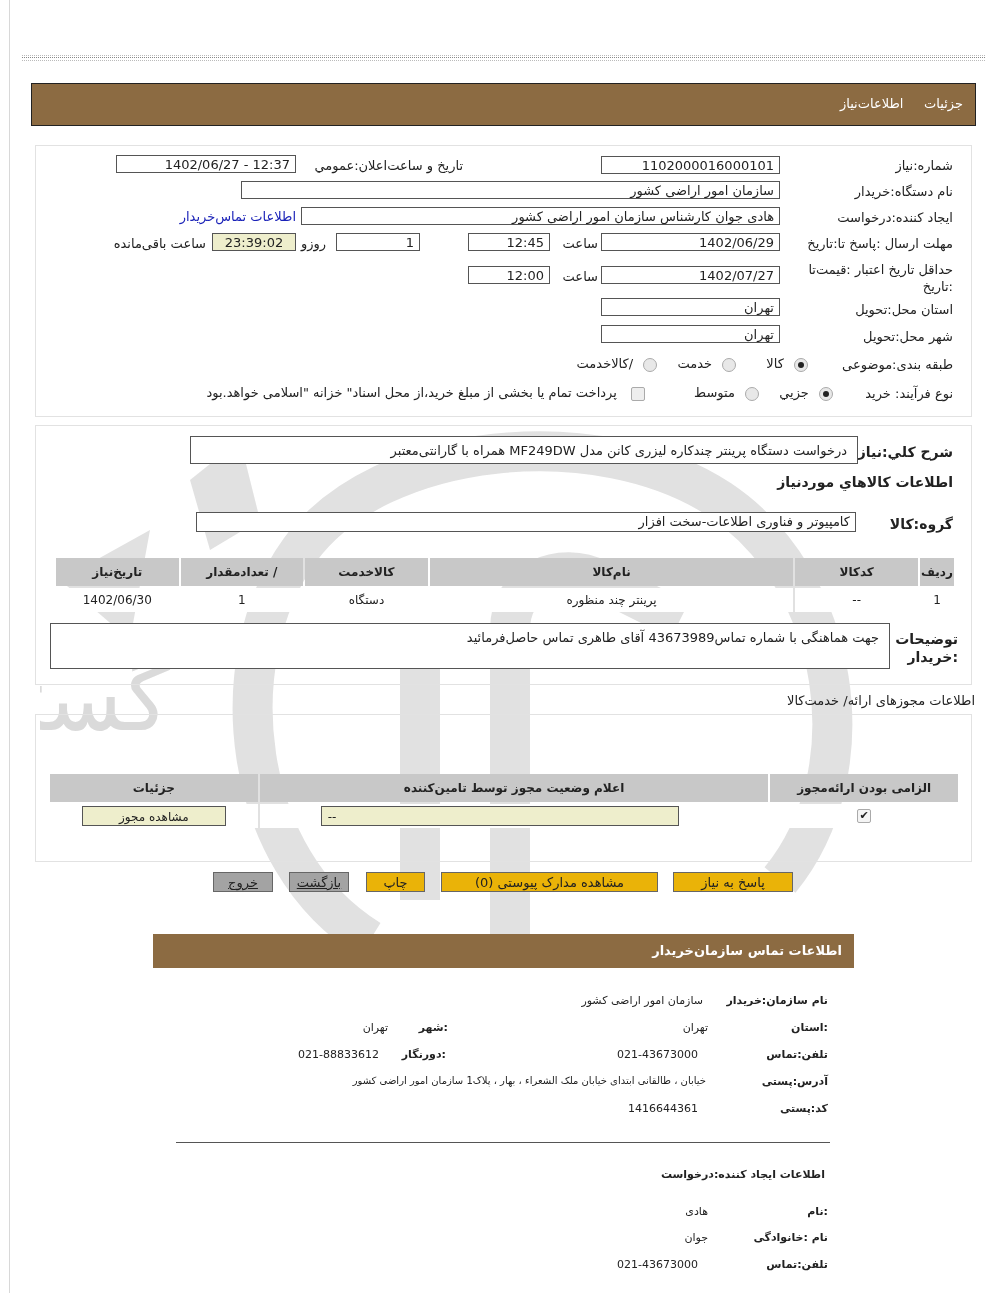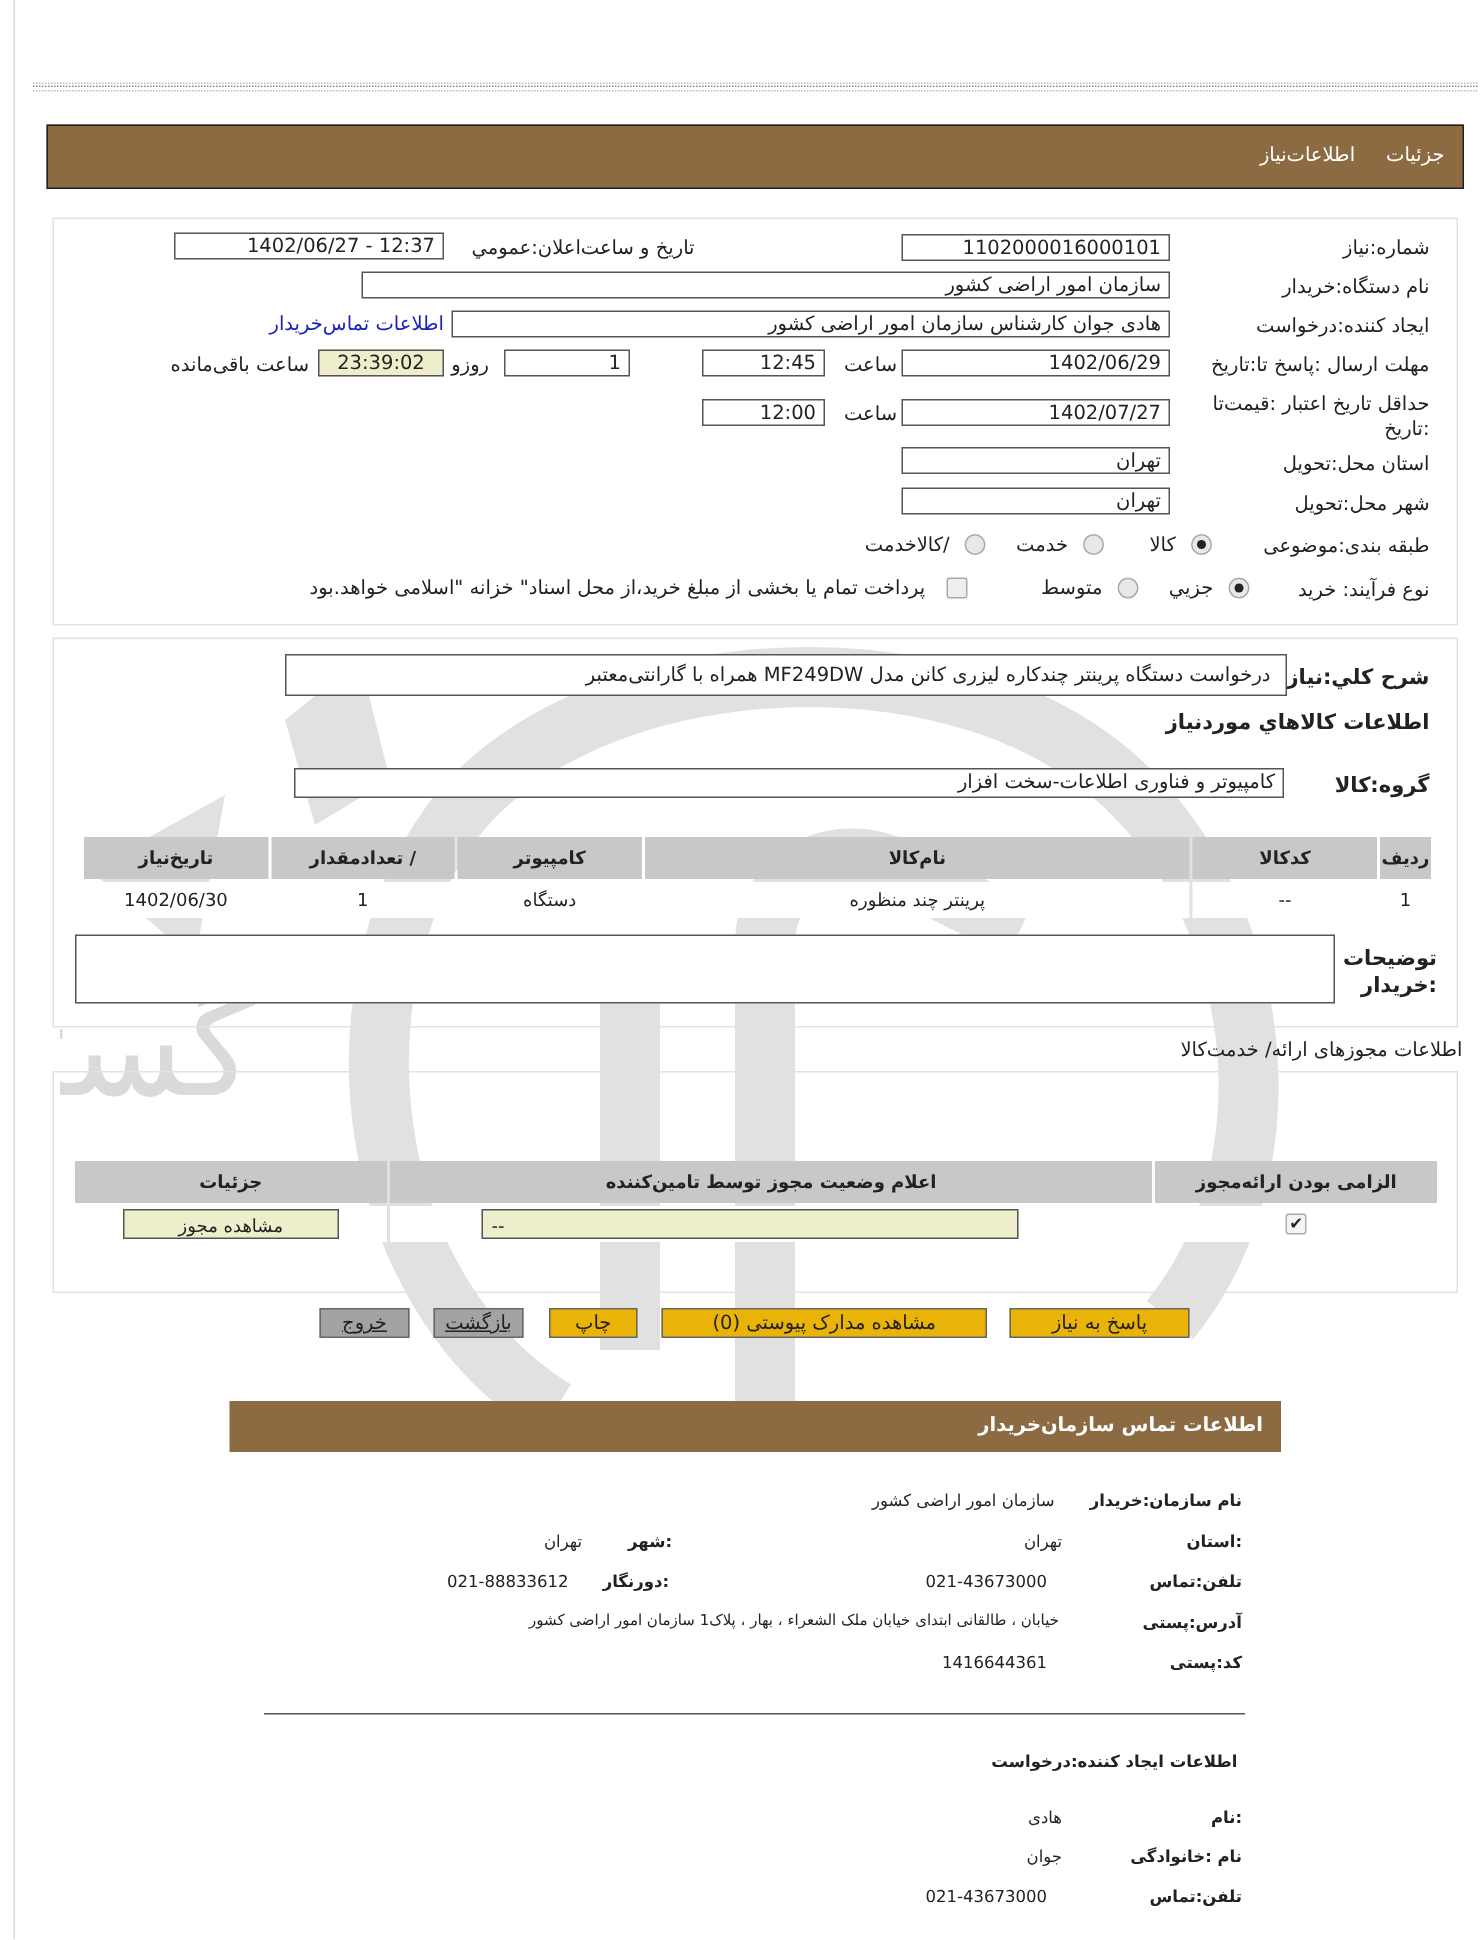--- a/index.html
+++ b/index.html
@@ -140,21 +140,21 @@
 
 <div class="lbl bold" style="right:35px; top:516px; font-size:14px;">گروه:کالا</div>
 <div class="box rtl" style="left:196px; top:512px; width:660px; height:20px;">کامپیوتر و فناوری اطلاعات-سخت افزار</div>
 
 <table class="grid" style="left:54px; top:556px; width:902px;">
   <thead>
     <tr>
       <th style="width:30px;">رديف</th>
       <th style="width:120px;">کدکالا</th>
       <th style="width:360px;">نام‌کالا</th>
-      <th style="width:120px;">کامپیوتر</th>
+      <th style="width:120px;">کالاخدمت</th>
       <th style="width:120px;">/ تعدادمقدار</th>
       <th style="width:120px;">تاريخ‌نياز</th>
     </tr>
   </thead>
   <tbody>
     <tr>
       <td>1</td>
       <td>--</td>
       <td>پرینتر چند منظوره</td>
       <td>دستگاه</td>
@@ -162,20 +162,21 @@
       <td>1402/06/30</td>
     </tr>
   </tbody>
 </table>
 
 <div class="lbl bold" style="right:30px; top:630px; font-size:14px; line-height:18px;">
   <div>توضيحات</div>
   <div>:خريدار</div>
 </div>
 <div class="abs" style="left:50px; top:623px; width:840px; height:46px; border:1px solid #555; background:#fff; box-sizing:border-box; padding:6px 10px; line-height:16px; font-size:13px; text-align:right;">
+  <div>جهت هماهنگی با شماره تماس43673989 آقای طاهری تماس حاصل‌فرمائید</div>
 </div>
 
 <div class="lbl" style="right:13px; top:693px;">اطلاعات مجوزهای ارائه/ خدمت‌کالا</div>
 <div class="panel" style="left:35px; top:714px; width:935px; height:146px;"></div>
 
 <table class="grid" style="left:48px; top:772px; width:912px;">
   <thead>
     <tr>
       <th style="width:185px;">الزامی بودن  ارائه‌مجوز</th>
       <th style="width:505px;">اعلام وضعیت مجوز توسط تامین‌کننده</th>

